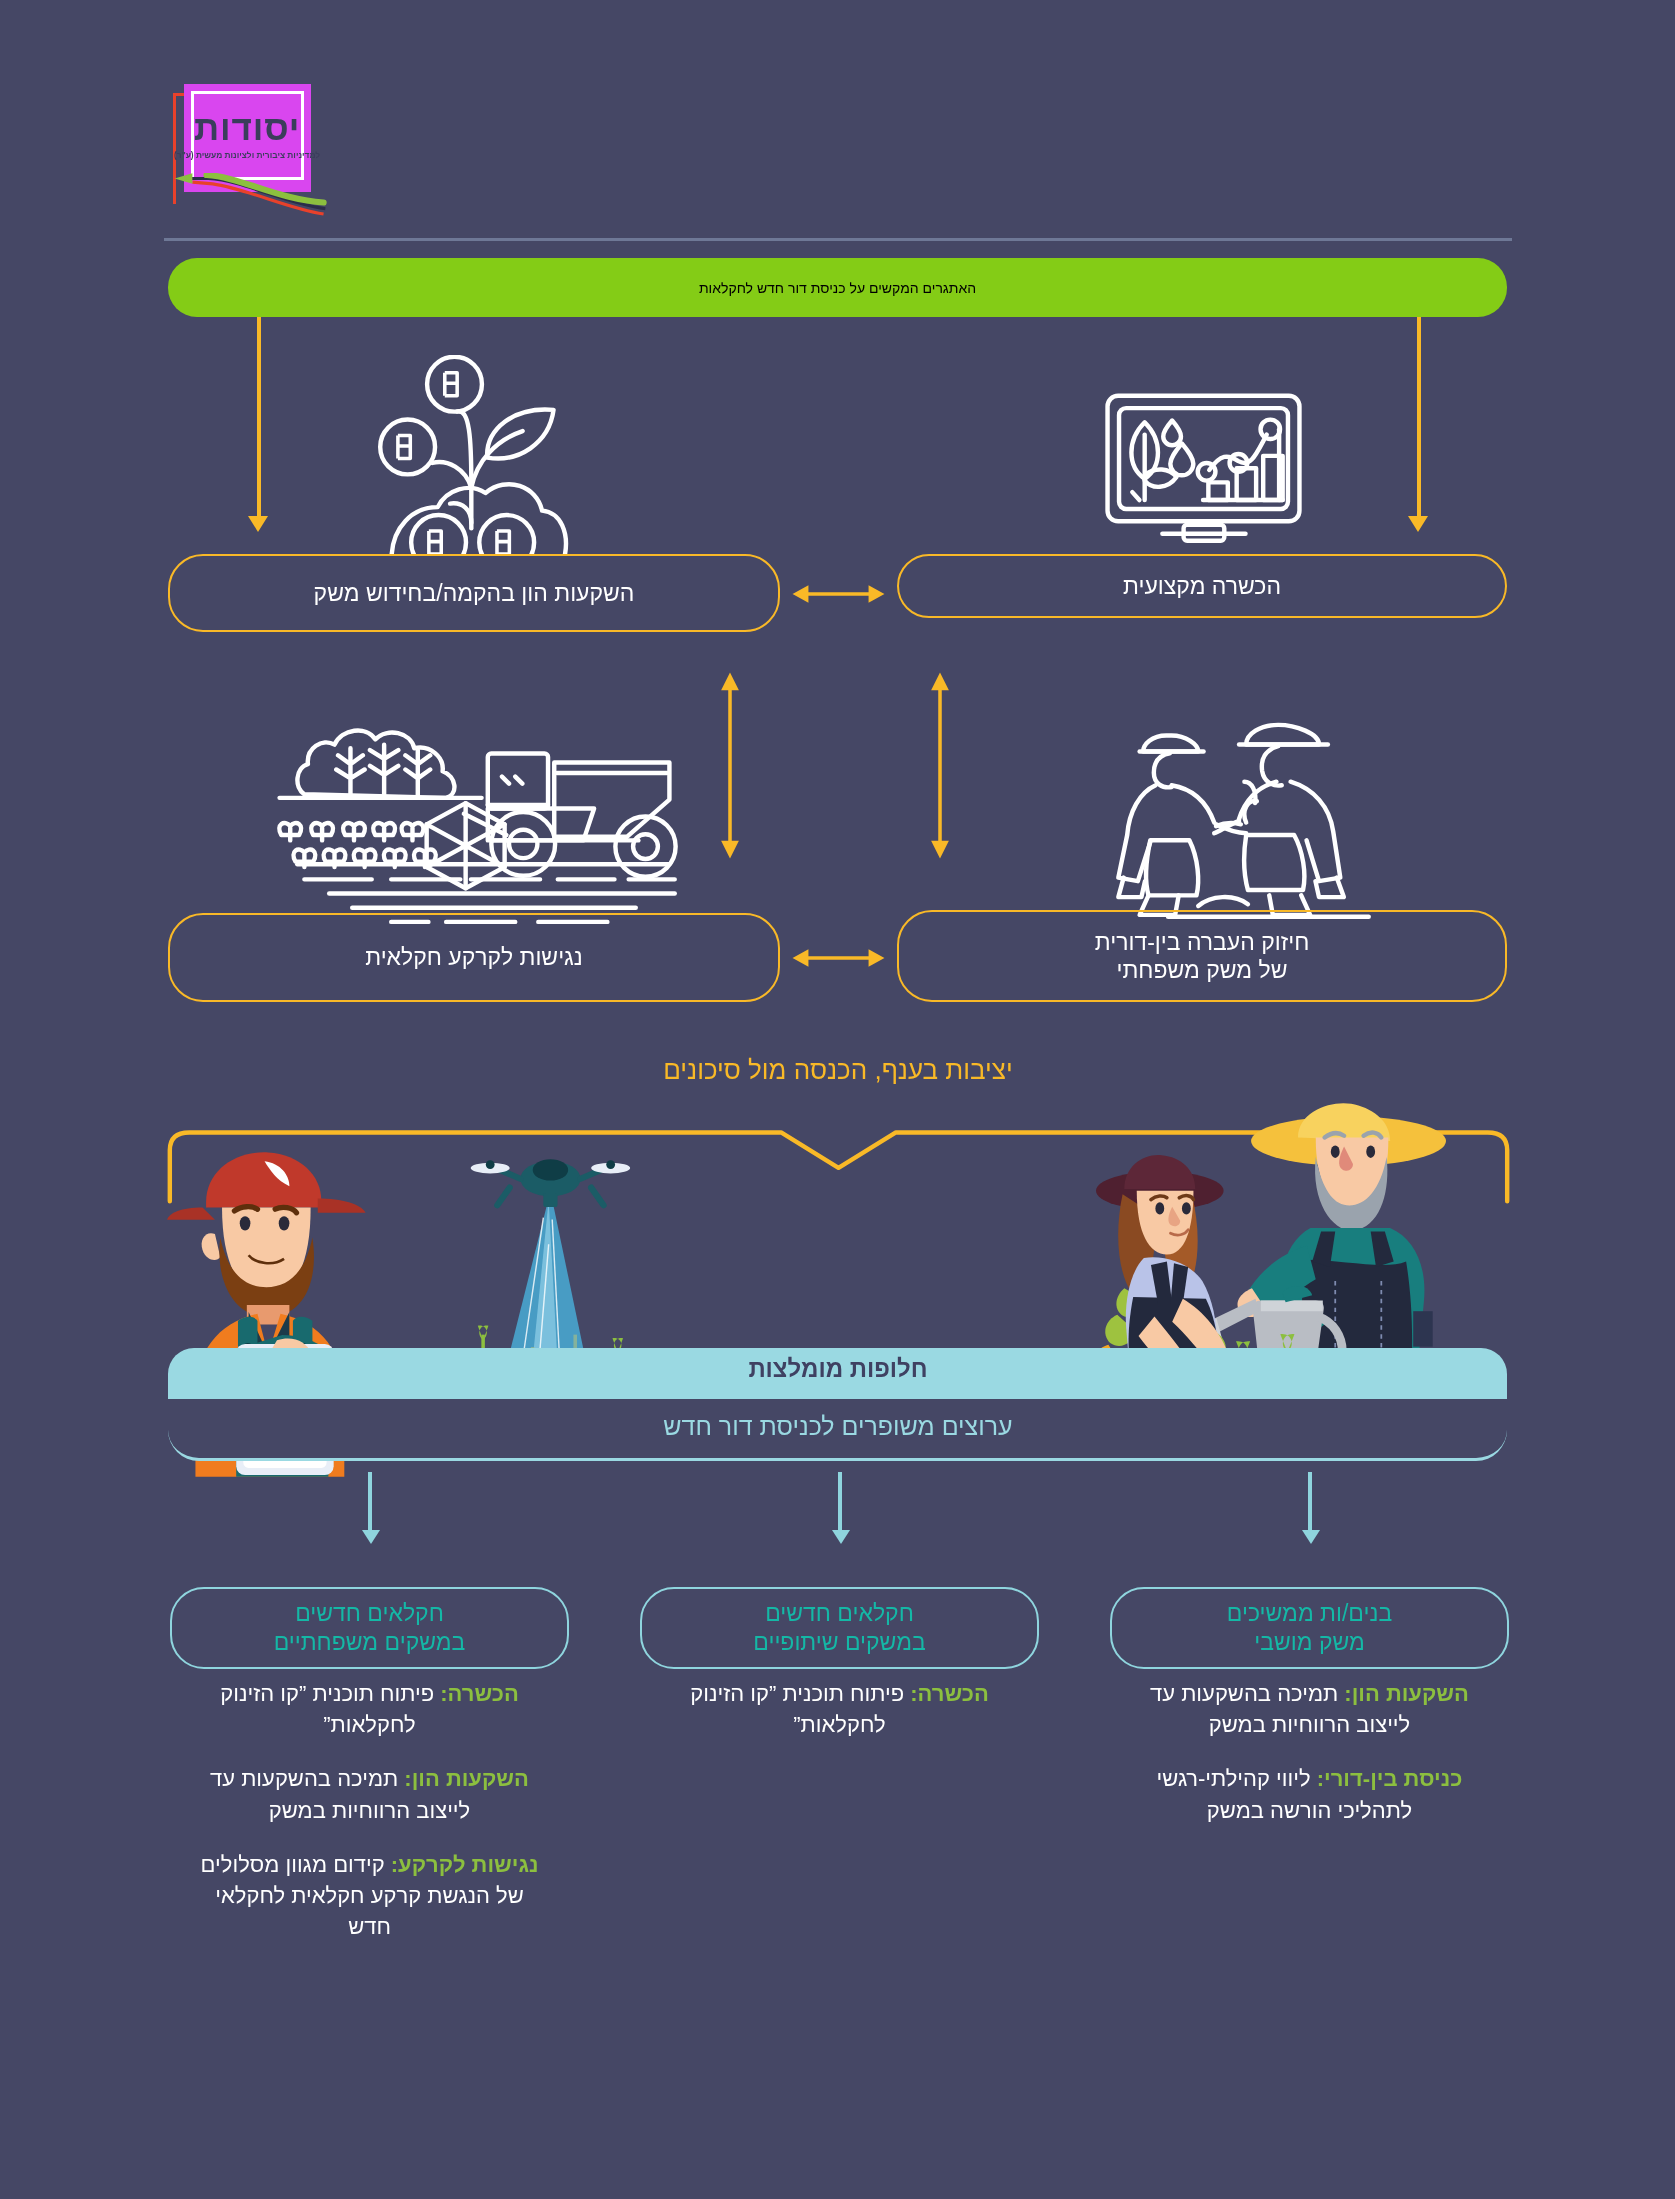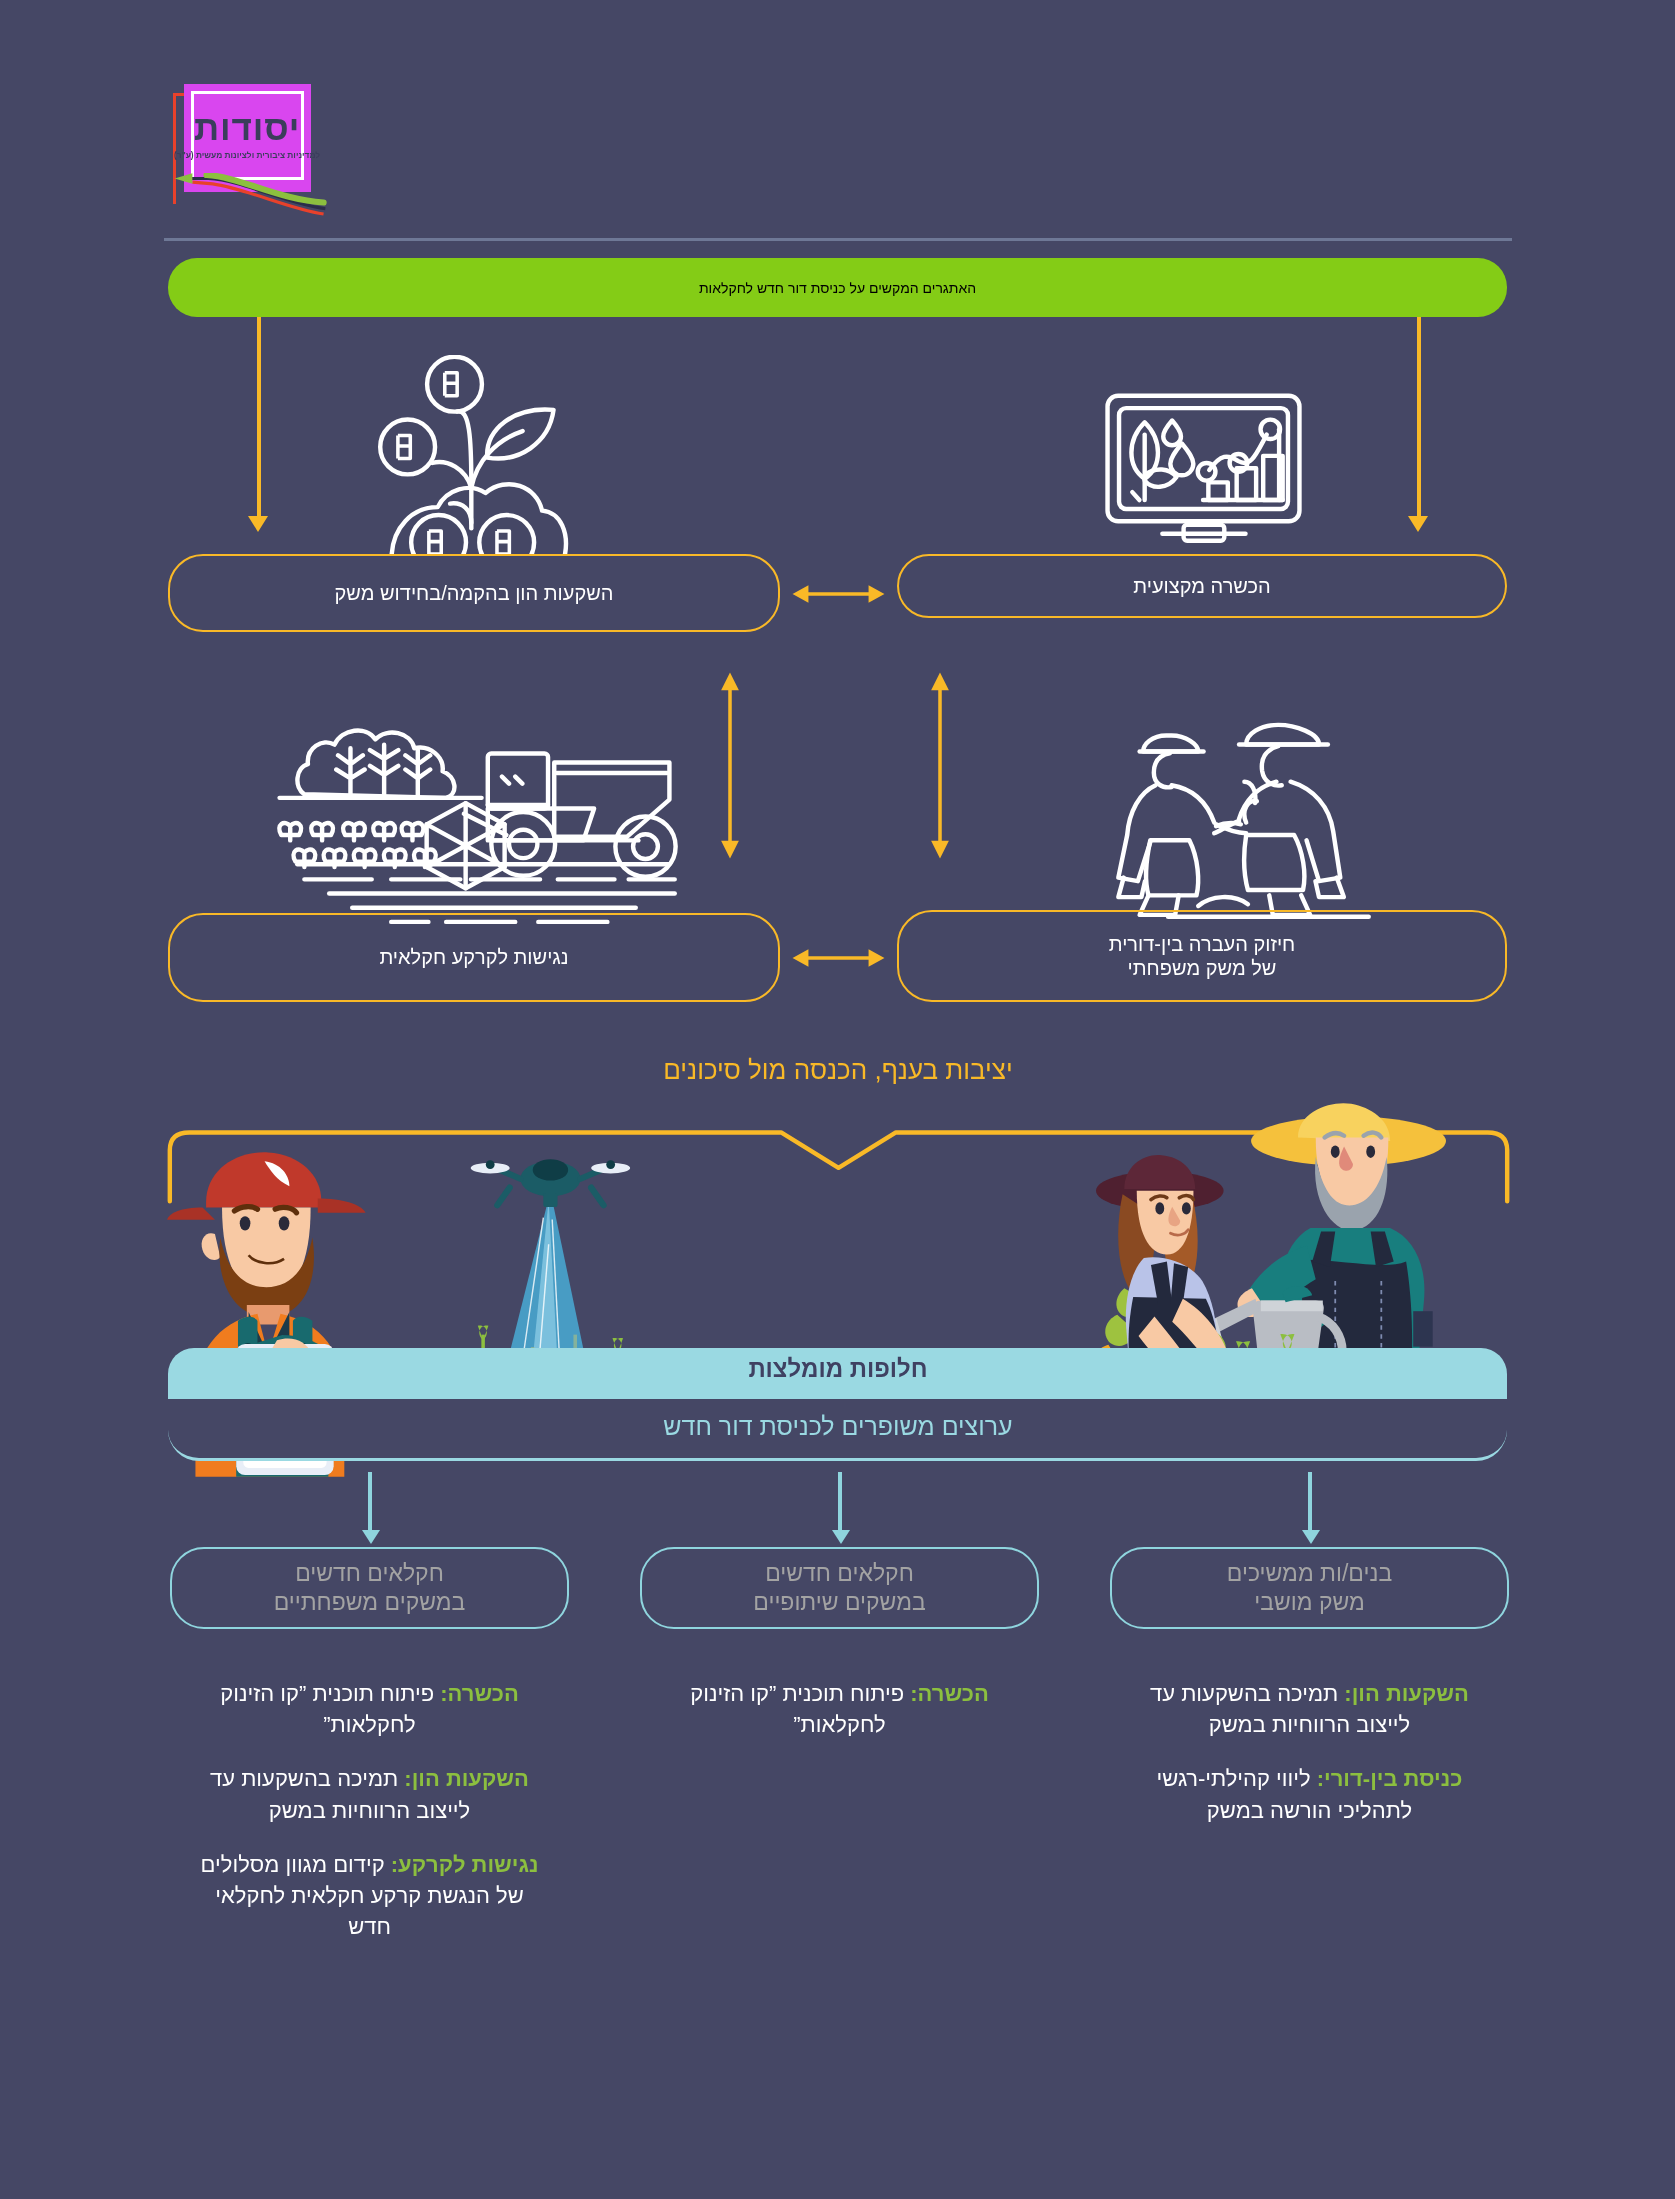--- a/index.html
+++ b/index.html
@@ -110,21 +110,21 @@
   
   .challenge-box {
     position: absolute;
     border: 2.7px solid #f9b927;
     border-radius: 35px;
     display: flex;
     align-items: center;
     justify-content: center;
     text-align: center;
     color: #ffffff;
-    font-size: 20px;
+    font-size: 23px;
     line-height: 1.22;
     padding: 0 19.5px;
   }
 
   .cb-capital  { top: 554px;  left: 168px;  width: 612px; height: 78px; }
   .cb-training { top: 554px;  left: 897px; width: 610px; height: 64px; }
   .cb-land     { top: 913px; left: 168px;  width: 612px; height: 89px; }
   .cb-gen      { top: 910px; left: 897px; width: 610px; height: 92px; }
 
   .icon-art { position: absolute; }
@@ -213,27 +213,27 @@
 
   
   .col-box {
     position: absolute;
     border: 2.7px solid #8fd5de;
     border-radius: 34px;
     display: flex;
     align-items: center;
     justify-content: center;
     text-align: center;
-    color: #a3a3a3;
+    color: #14b8a6;
     font-size: 23px;
     line-height: 1.25;
     padding: 0 16px;
     height: 82px;
     width: 399px;
-    top: 1547px;
+    top: 1587px;
   }
   .col-box-0 { left: 1110px; }
   .col-box-1 { left: 640px;  }
   .col-box-2 { left: 170px;  }
 
   .col-arrow {
     position: absolute;
     top: 1472px;
     width: 3.5px; height: 60px;
     background: #8fd5de;

